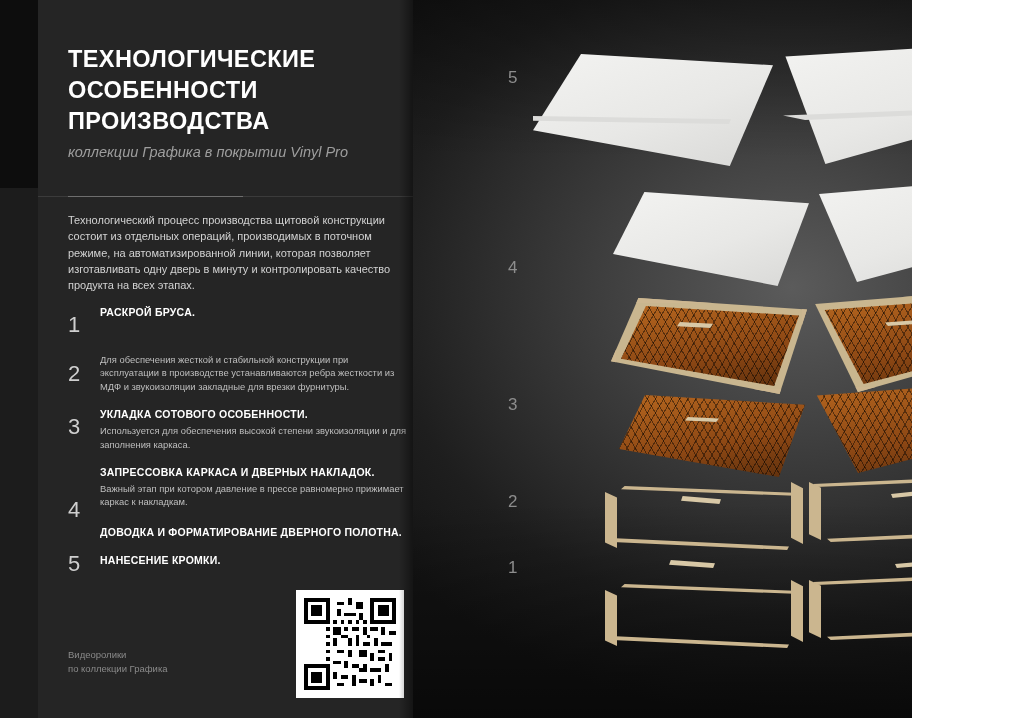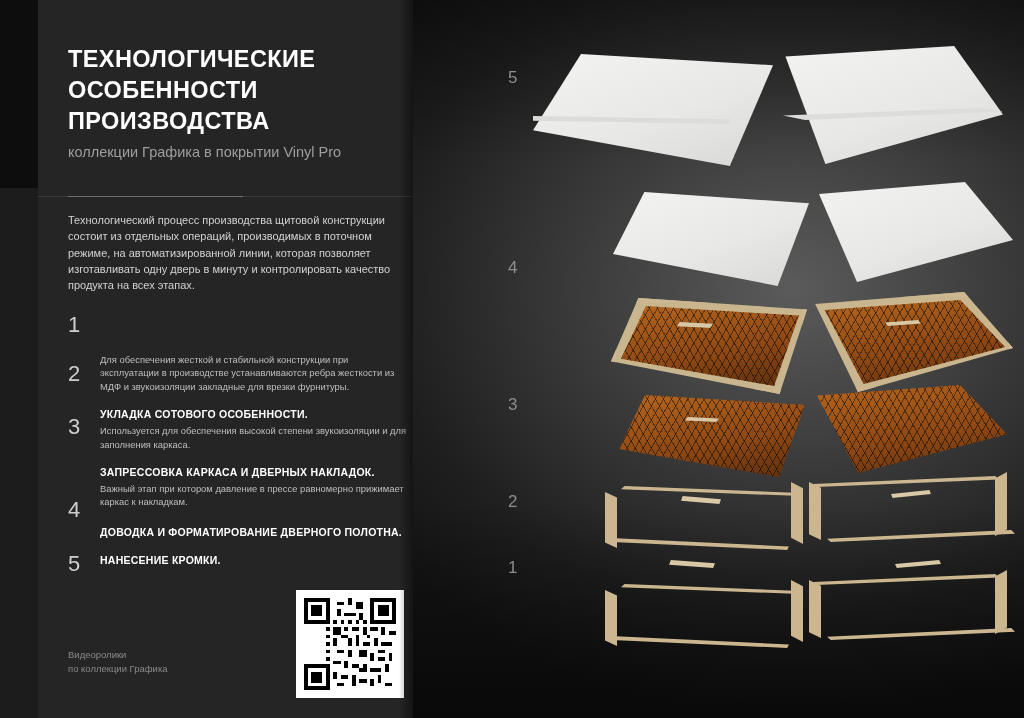--- a/index.html
+++ b/index.html
@@ -2,21 +2,21 @@
 <html><head>
 <meta charset="utf-8">
 <style>
   html, body {
     margin: 0;
     padding: 0;
     background: #ffffff;
   }
   .page {
     position: relative;
-    width: 1024px;
+    width: 912px;
     height: 718px;
     overflow: hidden;
     background: #a3a3a3;
     font-family: "Liberation Sans", sans-serif;
   }
 
   
   .left-panel {
     position: absolute;
     left: 0; top: 0;
@@ -66,20 +66,21 @@
     line-height: 1.32;
     letter-spacing: 0.4px;
   }
   .subtitle {
     position: absolute;
     left: 68px; top: 142px;
     width: 330px;
     color: #9e9e9e;
     font-size: 14.5px;
     line-height: 1.45;
+    font-style: italic;
   }
   .intro {
     position: absolute;
     left: 68px; top: 212px;
     width: 336px;
     color: #d2d2d2;
     font-size: 11px;
     line-height: 1.48;
   }
 
@@ -232,20 +233,21 @@
     <div class="hr-top"></div>
     <div class="hr-title"></div>
 
     <div class="intro">Технологический процесс производства щитовой конструкции состоит из отдельных операций, производимых в поточном режиме, на автоматизированной линии, которая позволяет изготавливать одну дверь в минуту и контролировать качество продукта на всех этапах.</div>
 
     <div class="steps">
 
       <div class="step" id="step-1">
         <div class="step-num">1</div>
         <div class="step-body">
+          <div class="step-head">РАСКРОЙ БРУСА.</div>
         </div>
       </div>
 
       <div class="step" id="step-2">
         <div class="step-num">2</div>
         <div class="step-body">
           <div class="step-text">Для обеспечения жесткой и стабильной конструкции при эксплуатации в производстве устанавливаются ребра жесткости из МДФ и звукоизоляции закладные для врезки фурнитуры.</div>
         </div>
       </div>
 

